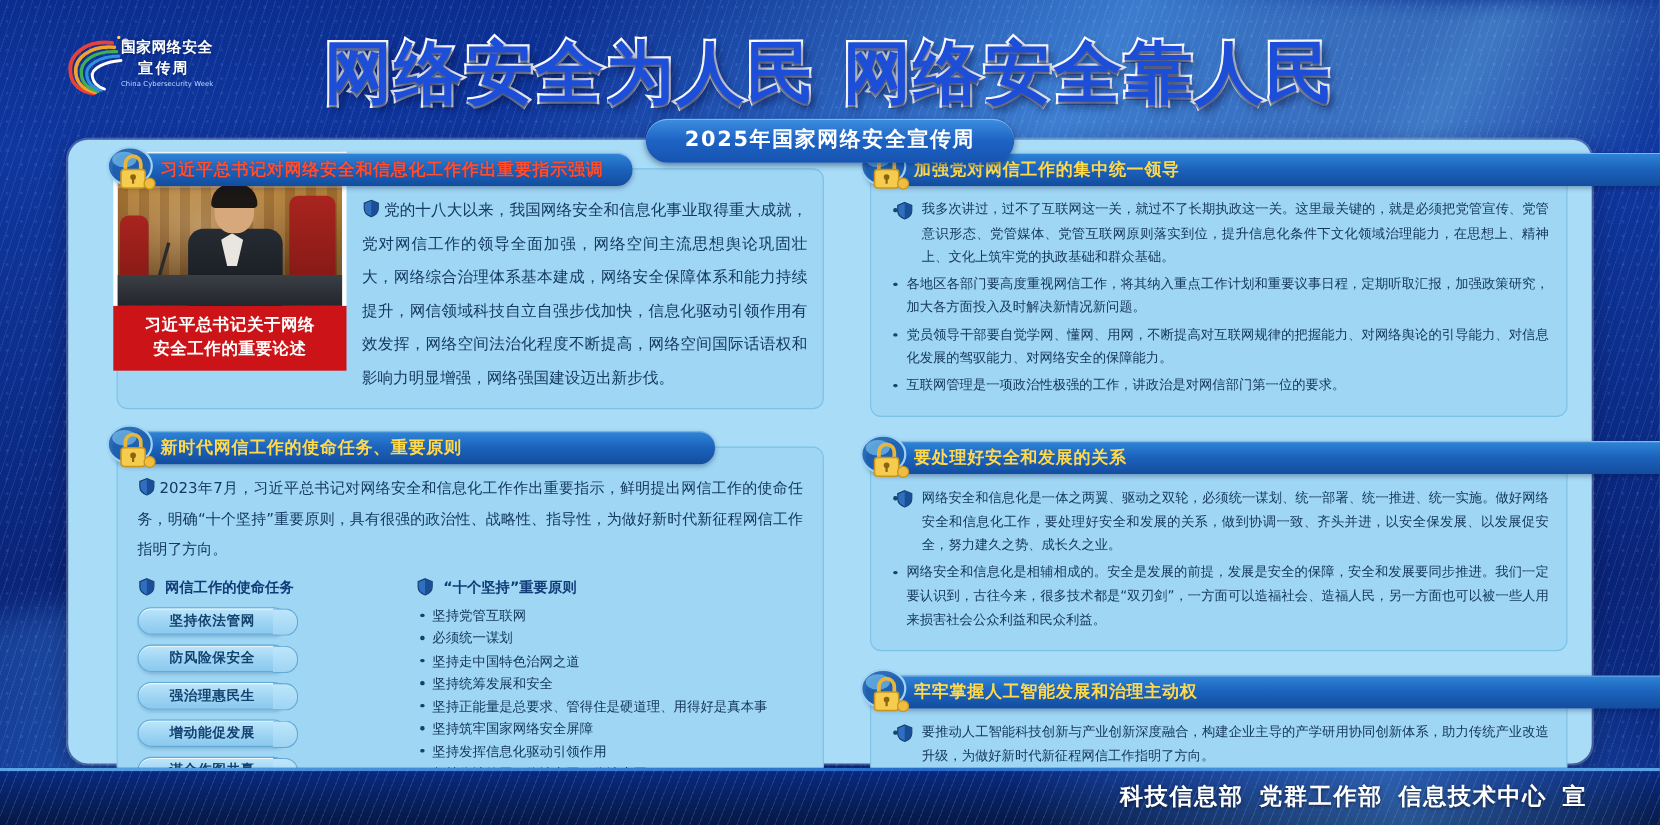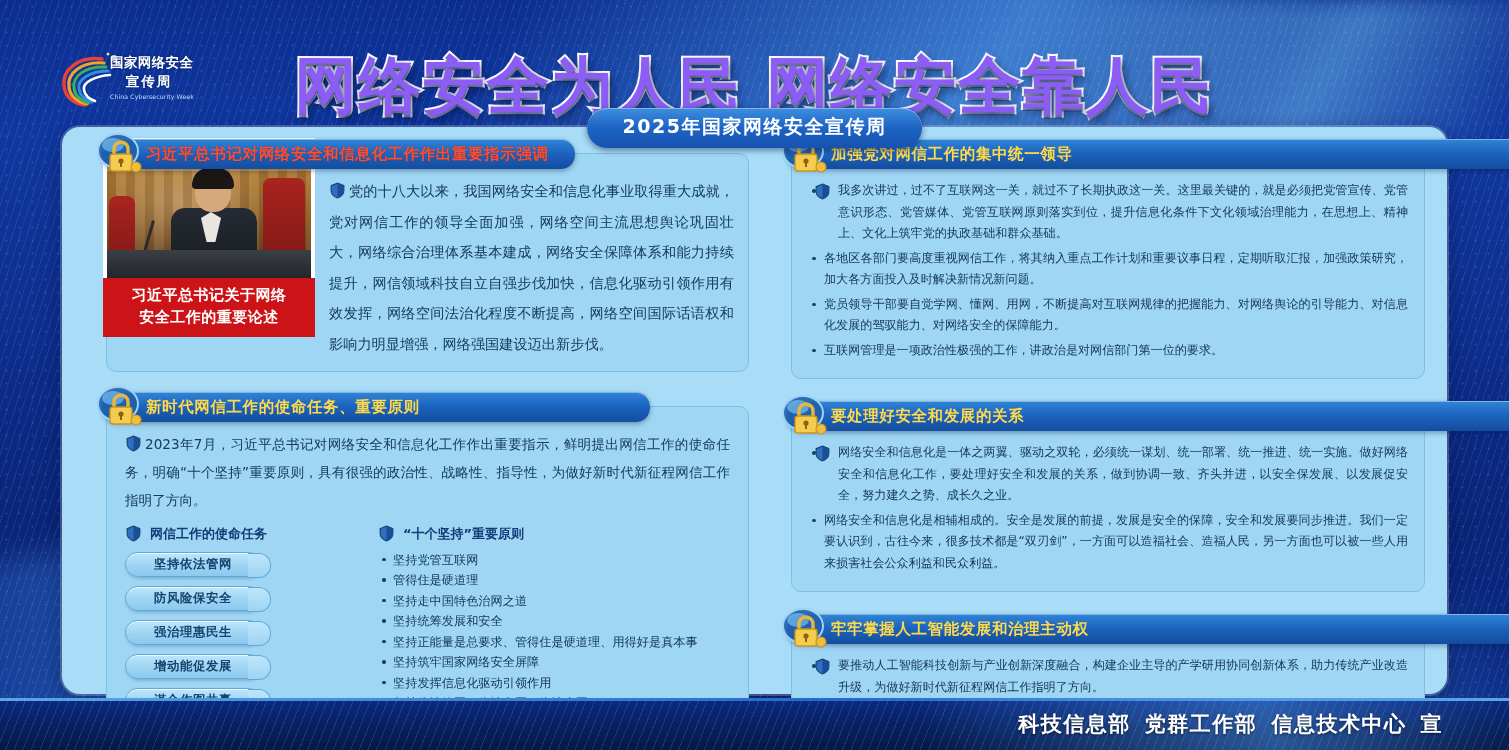--- a/index.html
+++ b/index.html
@@ -40,36 +40,36 @@
     transform: skewY(8deg); filter: blur(12px);
   }
   .dots {
     position: absolute; inset: 0; pointer-events: none;
     background-image: radial-gradient(rgba(150,210,255,0.22) 1px, transparent 1.4px);
     background-size: 13px 13px;
     opacity: .55;
   }
 
   
-  .header { position: absolute; top: 0; left: 0; width: 1509px; height: 112px; margin-top: 20px; }
+  .header { position: absolute; top: 0; left: 0; width: 1509px; height: 112px; }
 
   .cw-logo { position: absolute; left: 58px; top: 28px; width: 130px; height: 62px; }
   .cw-ring { position: absolute; left: 0; top: 4px; width: 66px; height: 56px; }
   .cw-text { position: absolute; left: 52px; top: 6px; width: 78px; text-align: center; }
   .cw-l1 { font-size: 13.5px; font-weight: bold; color: #fff; letter-spacing: .4px; white-space: nowrap;
            text-shadow: 0 0 3px rgba(0,30,90,.9); }
   .cw-l2 { font-size: 13.5px; font-weight: bold; color: #fff; letter-spacing: 2px; margin-top: 1px;
            text-shadow: 0 0 3px rgba(0,30,90,.9); }
   .cw-l3 { font-size: 6.2px; color: #bddcff; letter-spacing: .1px; margin-top: 2px; white-space: nowrap; }
 
   .main-title {
     position: absolute; left: 0; top: 24px; width: 1509px; text-align: center;
     font-family: "DejaVu Sans", "Liberation Sans", sans-serif;
     font-size: 62px; font-weight: bold; letter-spacing: 2px;
-    color: #8b5cf6;
+    color: #1d4ed8;
     -webkit-text-stroke: 4px #ffffff;
     paint-order: stroke fill;
     text-shadow: 0 3px 0 rgba(0,20,70,.45), 4px 5px 8px rgba(0,10,50,.55);
   }
 
   .dec-logo { position: absolute; right: 40px; top: 46px; display: flex; align-items: center; gap: 10px; }
   .dec-oval {
     width: 64px; height: 27px; border: 2.2px solid #fff; border-radius: 50%;
     display: flex; align-items: center; justify-content: center;
     color: #fff; font-size: 15px; font-weight: bold; font-style: italic;
@@ -364,21 +364,21 @@
             <div class="split-r">
               <div class="subhead">
                 <svg class="shield-inline" viewBox="0 0 16 16">
                     <path d="M8 1 L14 3.5 V8 C14 11.5 11 14 8 15 C5 14 2 11.5 2 8 V3.5 Z" fill="#2f6fc0" stroke="#12406f" stroke-width="1"></path>
                     <path d="M8 1 L14 3.5 V8 C14 11.5 11 14 8 15 Z" fill="#1b4e95"></path>
                   </svg>
                 <span>“十个坚持”重要原则</span>
               </div>
               <ul class="tenlist">
                 <li>坚持党管互联网</li>
-                <li>管得住是硬道理</li>
+                <li>必须统一谋划</li>
                 <li>坚持走中国特色治网之道</li>
                 <li>坚持统筹发展和安全</li>
                 <li>坚持正能量是总要求、管得住是硬道理、用得好是真本事</li>
                 <li>坚持筑牢国家网络安全屏障</li>
                 <li>坚持发挥信息化驱动引领作用</li>
                 <li>坚持依法管网、依法办网、依法上网</li>
                 <li>坚持推动构建网络空间命运共同体</li>
                 <li>坚持建设忠诚干净担当的网信工作队伍</li>
               </ul>
             </div>

